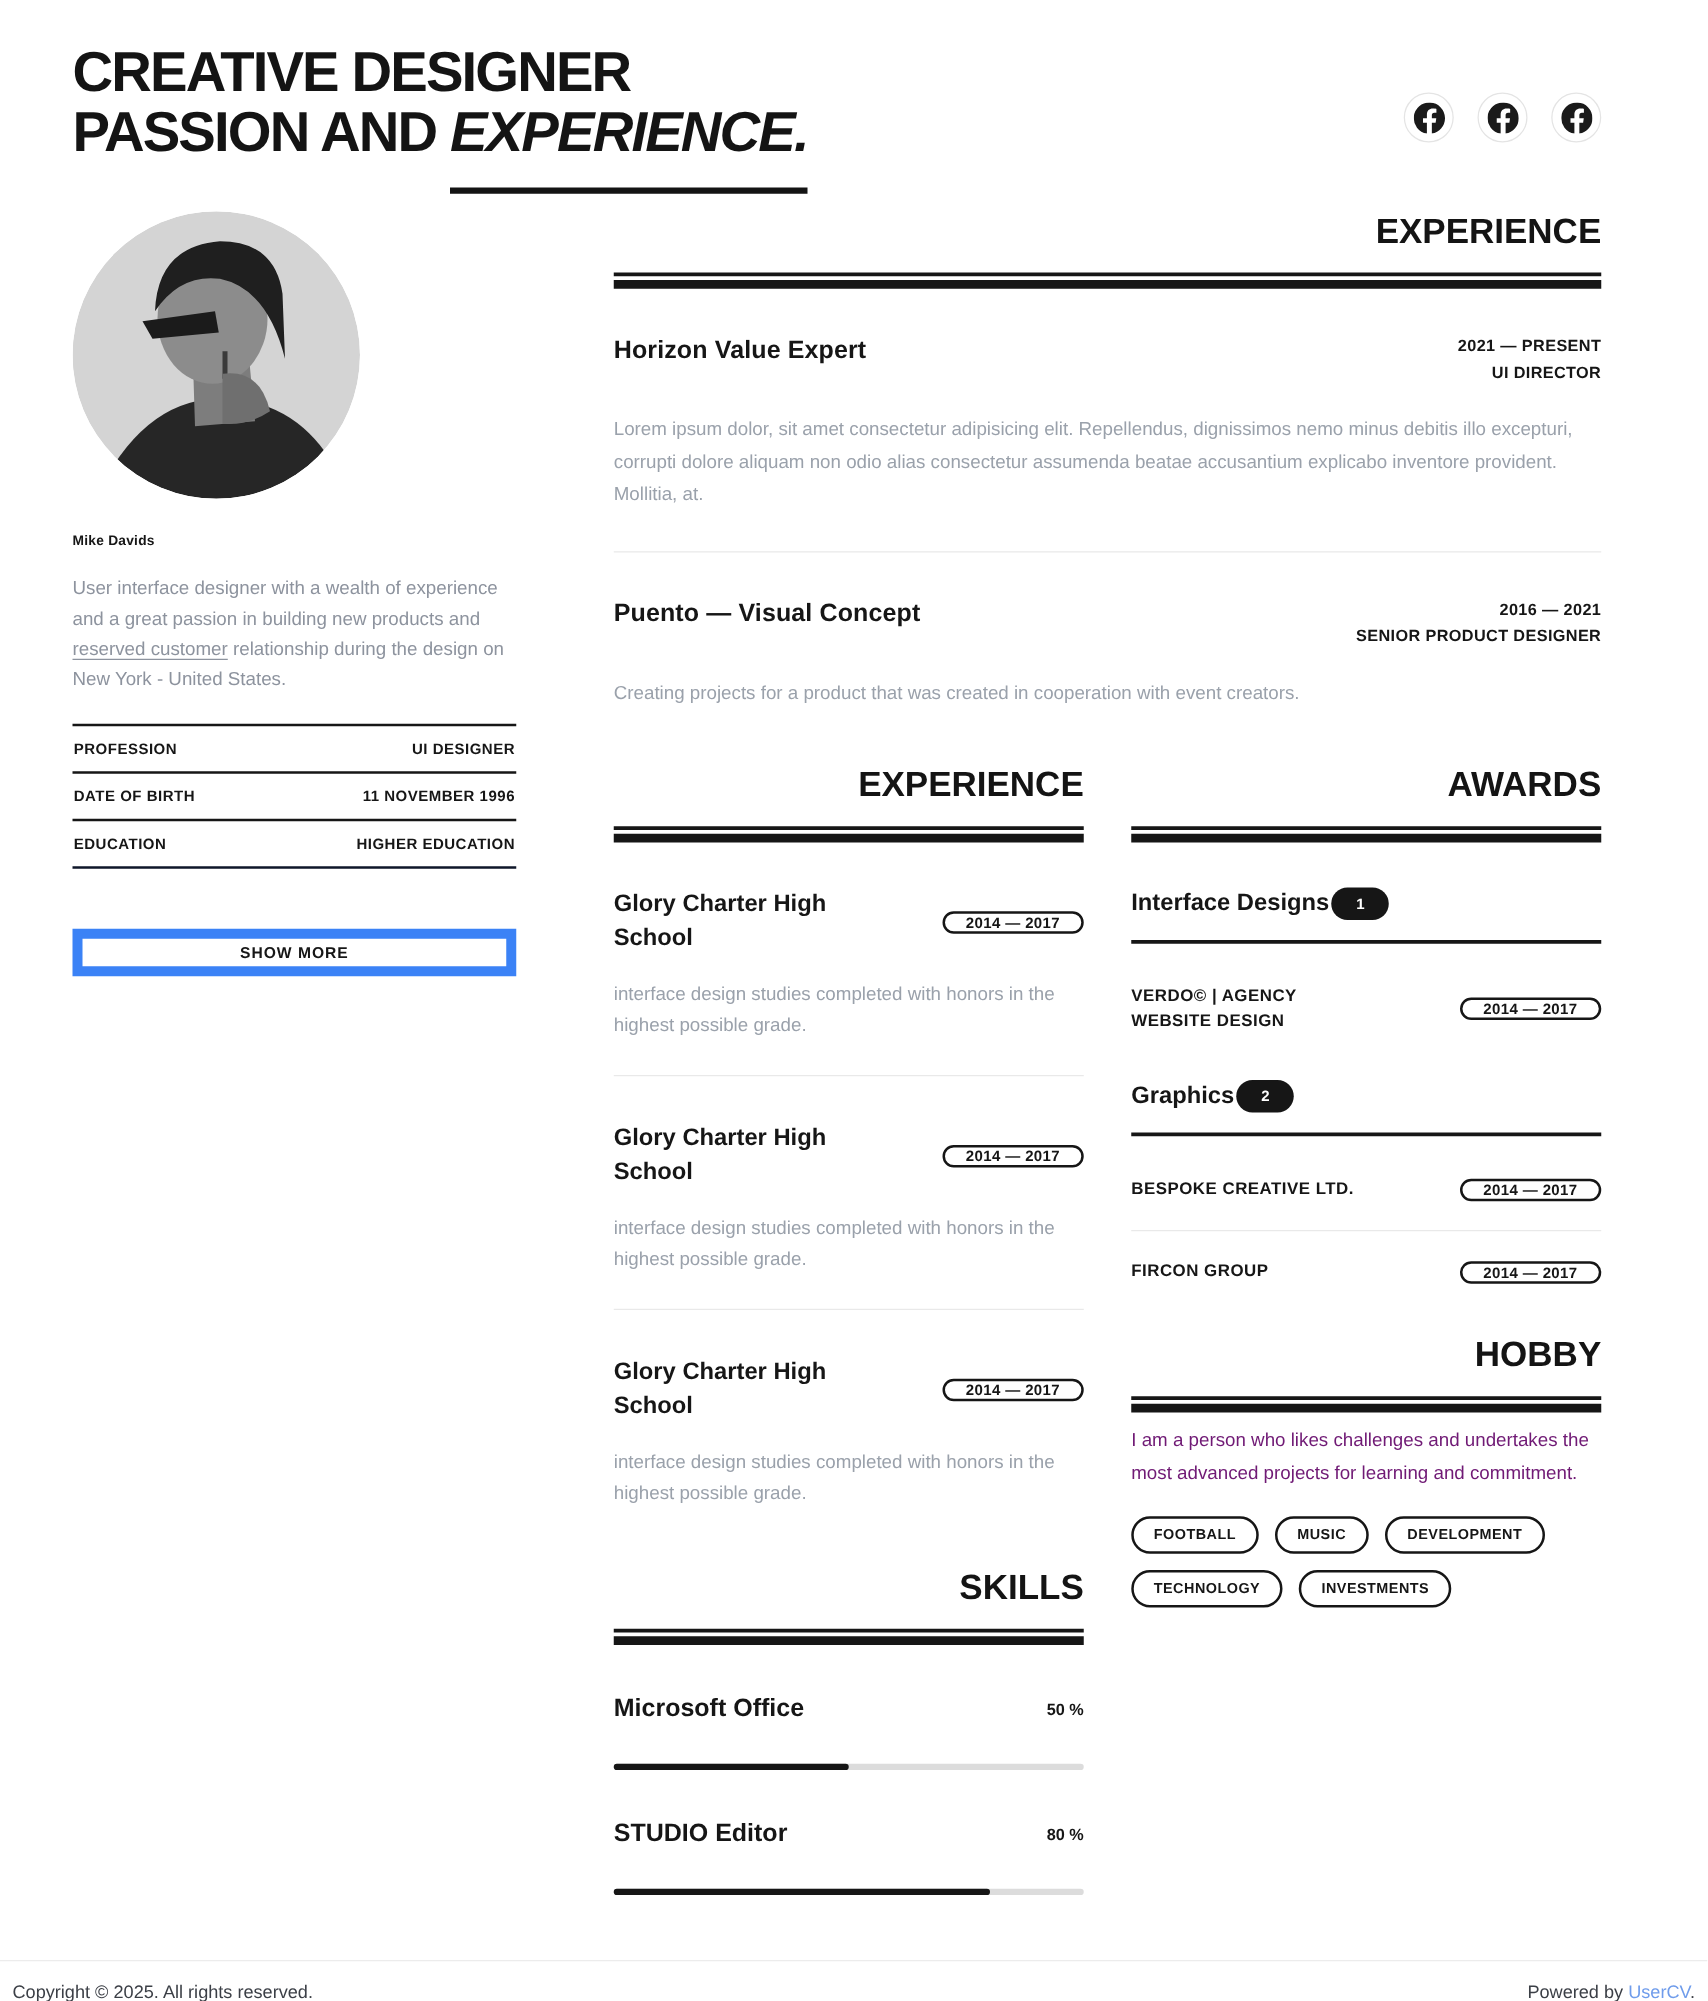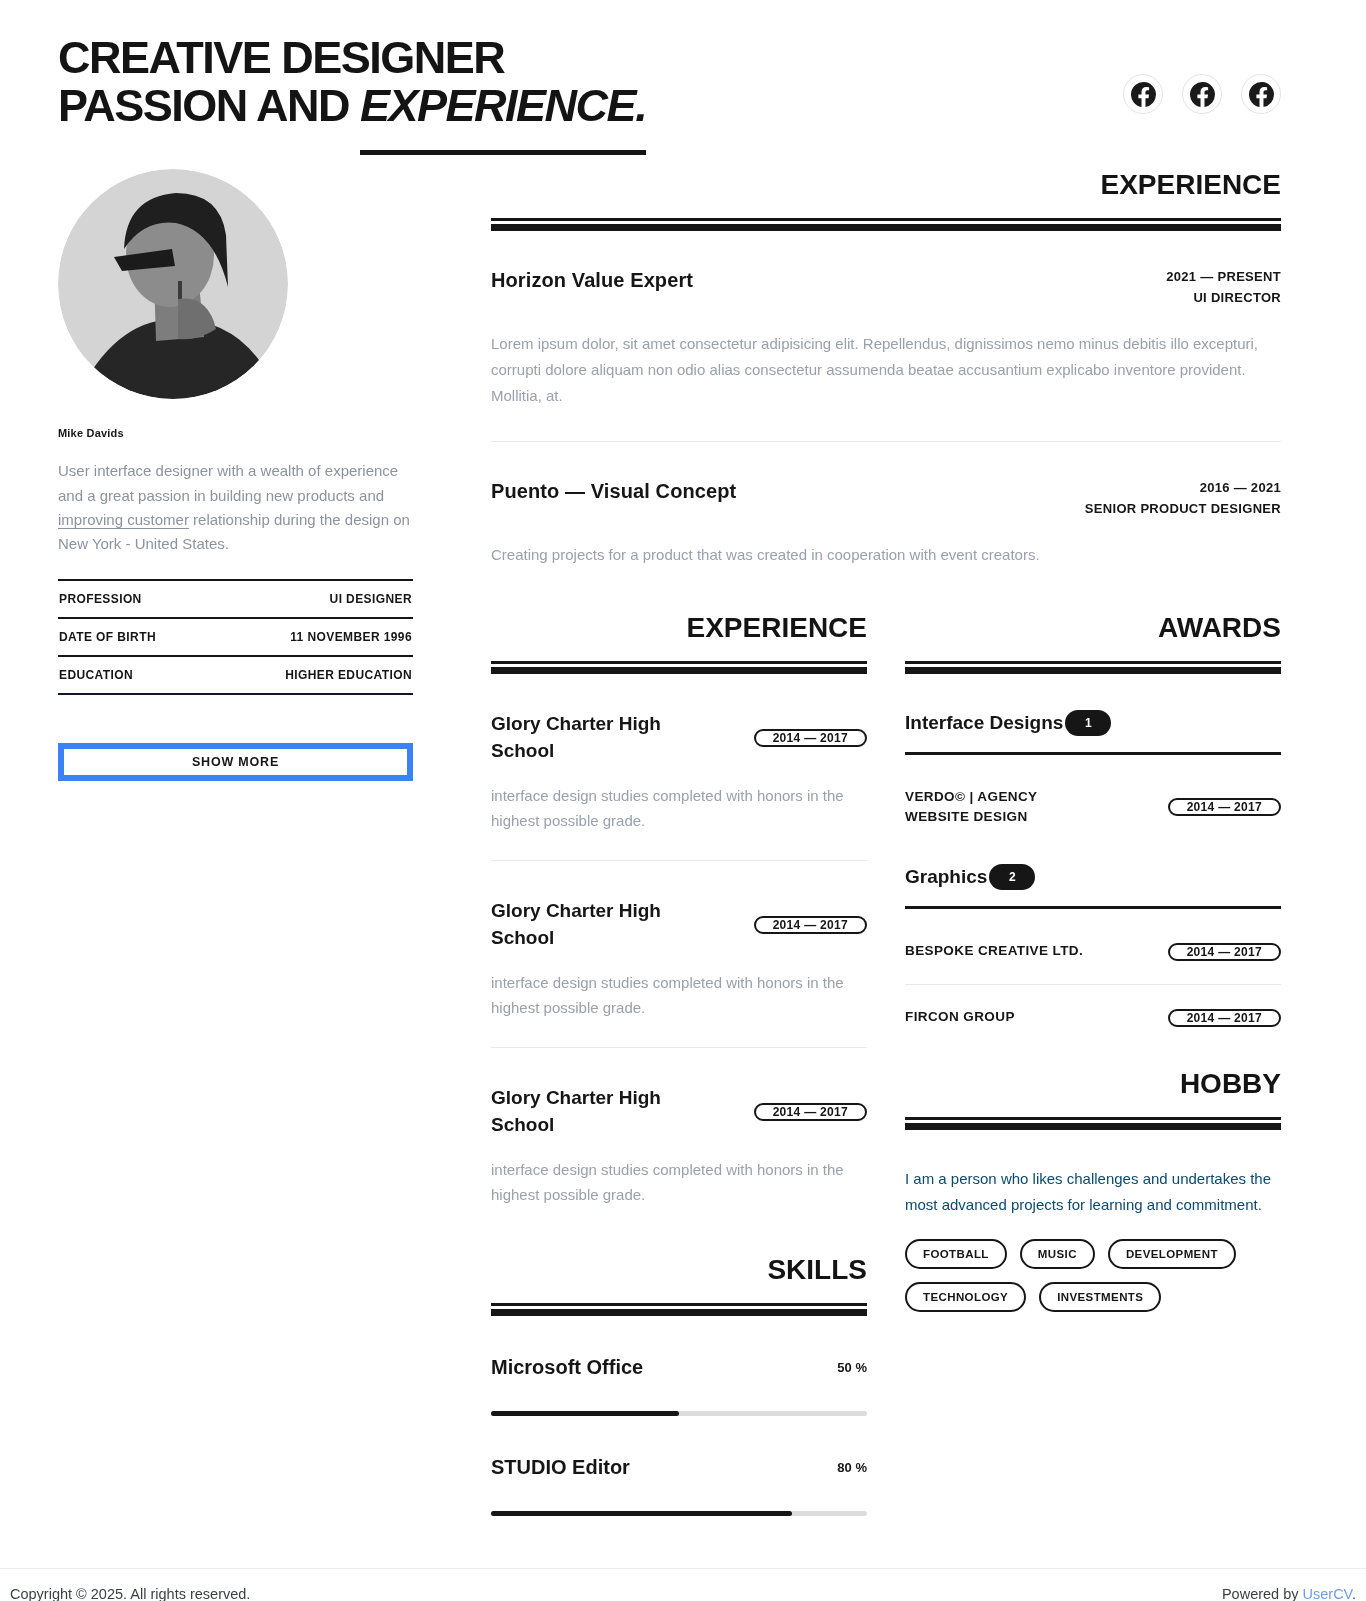--- a/index.html
+++ b/index.html
@@ -36,21 +36,21 @@
   .profile-bio { margin-top:20px; font-size:15px; line-height:1.62; color:#8d939e; }
   .profile-bio a { color:#8d939e; text-decoration:underline; text-underline-offset:3px; }
   .details-table { margin-top:22px; }
   .details-row {
     display:flex; justify-content:space-between; align-items:center;
     border-top:2px solid #161616; padding:11px 1px;
   }
   .details-table .details-row:last-of-type { border-bottom:2px solid #0f172a; }
   .details-label, .details-value { font-size:12px; font-weight:700; letter-spacing:.4px; }
   .show-more-btn {
-    margin-top:48px; width:100%; height:38px; background:#fff; border:6px solid #3b82f6;
+    margin-top:48px; width:100%; height:38px; background:#fff; border:8px solid #3b82f6;
     font-family:"Liberation Sans",sans-serif; font-size:12.5px; font-weight:700; letter-spacing:.8px;
     cursor:pointer; color:#161616;
   }
 
   
   h2.section-heading { font-size:28px; font-weight:800; text-align:right; letter-spacing:0; color:#141414; }
   .double-rule { margin-top:17px; border-top:3px solid #161616; }
   .double-rule::after { content:""; display:block; height:7px; background:#161616; margin-top:3px; }
 
   
@@ -100,21 +100,21 @@
     font-size:12px; font-weight:700;
   }
   .award-underline { margin-top:16px; border-top:3px solid #161616; }
   .award-entry { display:flex; justify-content:space-between; align-items:center; margin-top:32px; }
   .award-name { font-size:13.5px; font-weight:700; letter-spacing:.4px; line-height:1.55; }
   .award-divider { margin-top:22px; border-top:1px solid #e9e9e9; }
   .award-entry.after-divider { margin-top:22px; }
 
   
   .hobby-block { margin-top:40px; }
-  .hobby-desc { margin-top:36px; font-size:15px; line-height:1.7; color:#0c4a6e; }
+  .hobby-desc { margin-top:10px; font-size:15px; line-height:1.7; color:#701a75; }
   .tags { margin-top:22px; display:flex; flex-wrap:wrap; gap:13px; }
   .tag {
     border:2px solid #161616; border-radius:999px; padding:7px 16px;
     font-size:11.5px; font-weight:700; letter-spacing:.4px; color:#161616;
   }
 
   
   footer { margin-top:52px; }
   .footer-inner {
     border-top:1px solid #ececec; padding:17px 10px 18px 10px;
@@ -176,21 +176,21 @@
             <path d="M66 80 Q68 28 118 24 Q162 24 168 66 L170 118 Q156 62 118 54 Q86 50 66 80 Z" fill="#1f1f1f"></path>
             <path d="M56 88 L114 80 L117 97 L64 102 Z" fill="#1b1b1b"></path>
             <rect x="120" y="112" width="4" height="22" fill="#3a3a3a"></rect>
             <path d="M120 130 Q150 126 158 160 Q140 172 120 170 Z" fill="#6f6f6f"></path>
           </g>
         </svg>
       </div>
 
       <div class="profile-name">Mike Davids</div>
 
-      <p class="profile-bio"><span>User interface designer with a wealth of experience and a great passion in building new products and </span><a href="#">improving customer</a><span> relationship during the design on New York - United States.</span></p>
+      <p class="profile-bio"><span>User interface designer with a wealth of experience and a great passion in building new products and </span><a href="#">reserved customer</a><span> relationship during the design on New York - United States.</span></p>
 
       <div class="details-table">
         <div class="details-row">
           <span class="details-label">PROFESSION</span>
           <span class="details-value">UI DESIGNER</span>
         </div>
         <div class="details-row">
           <span class="details-label">DATE OF BIRTH</span>
           <span class="details-value">11 NOVEMBER 1996</span>
         </div>

